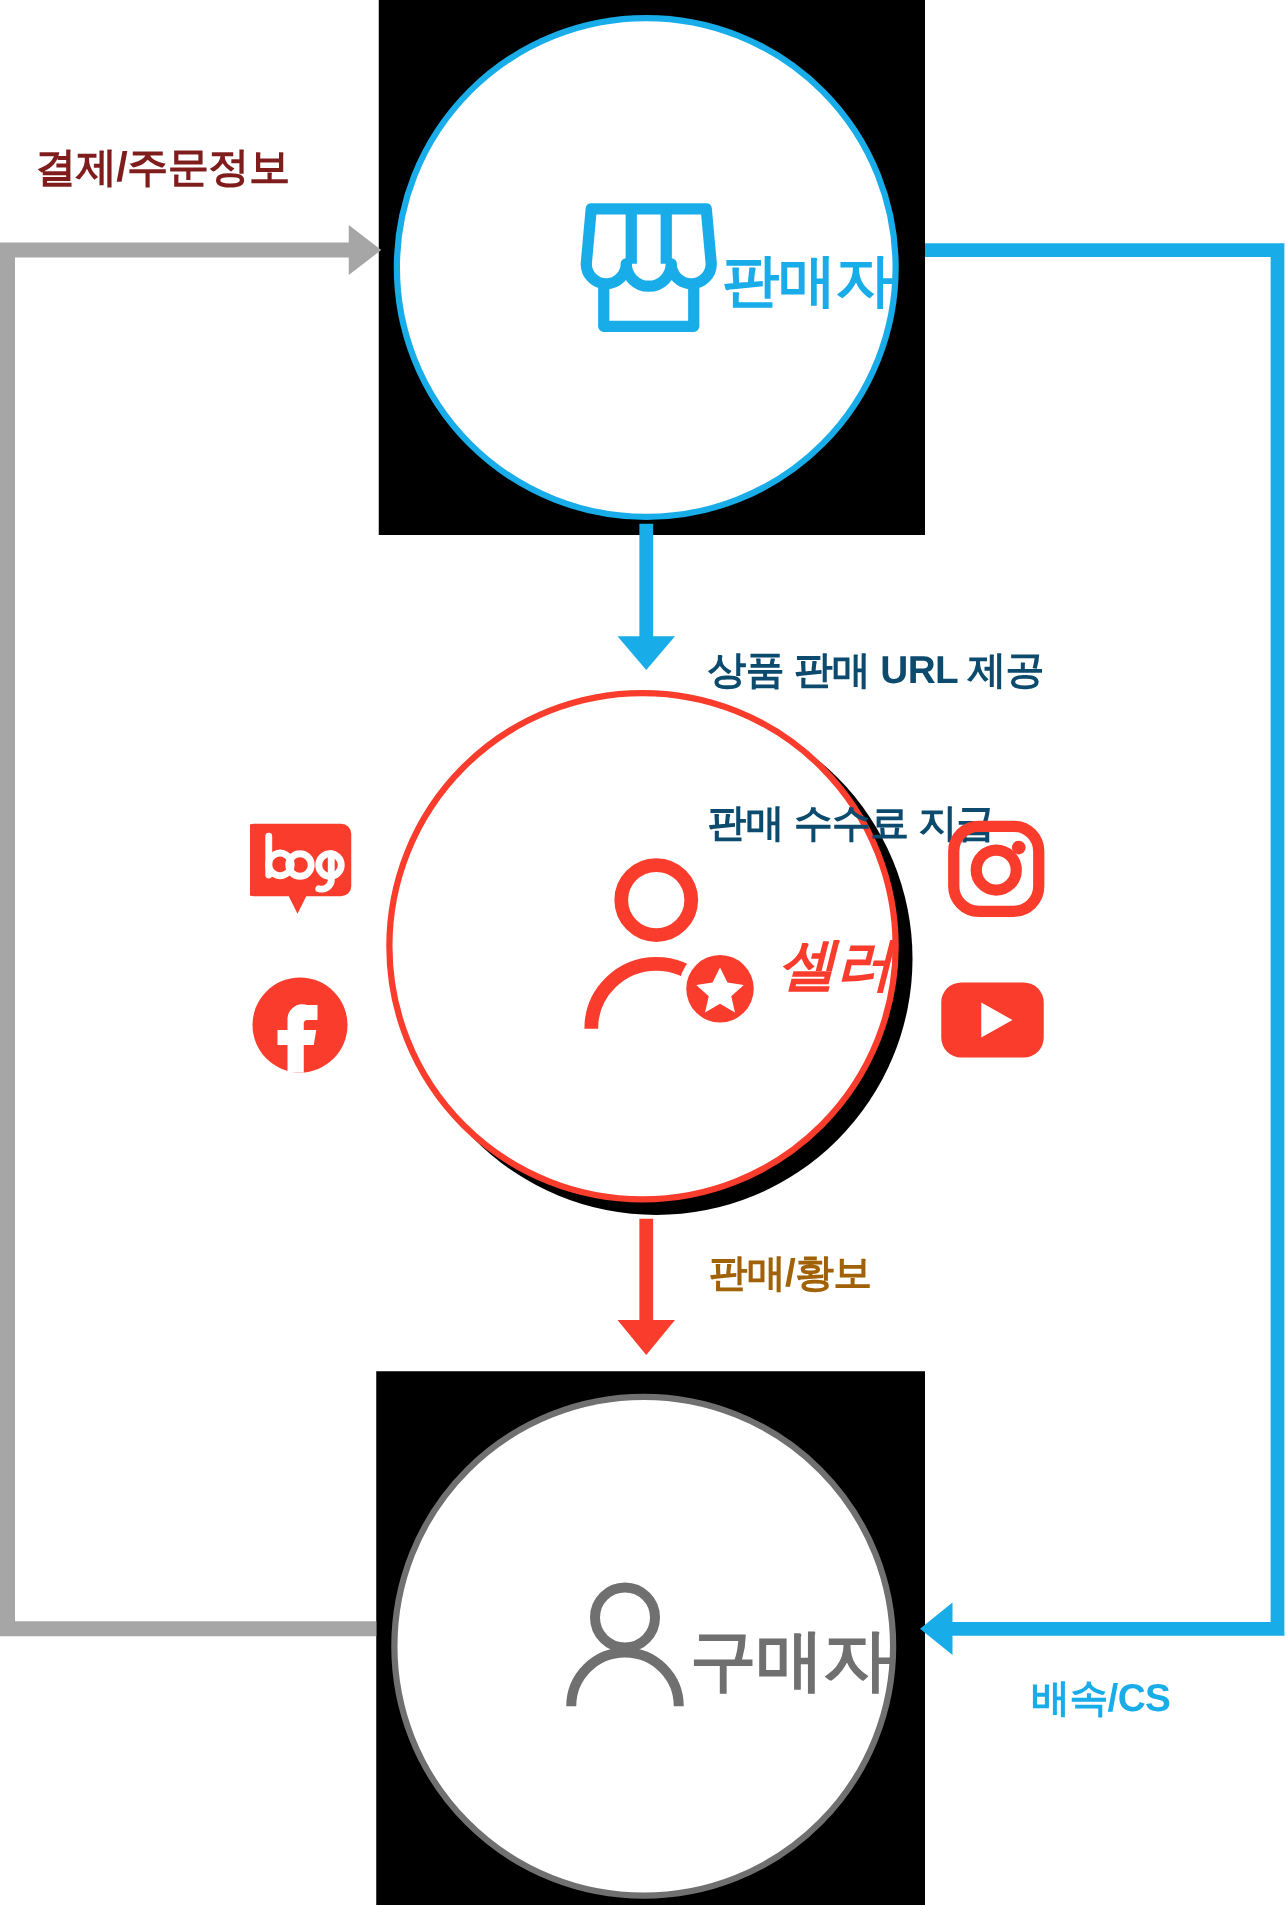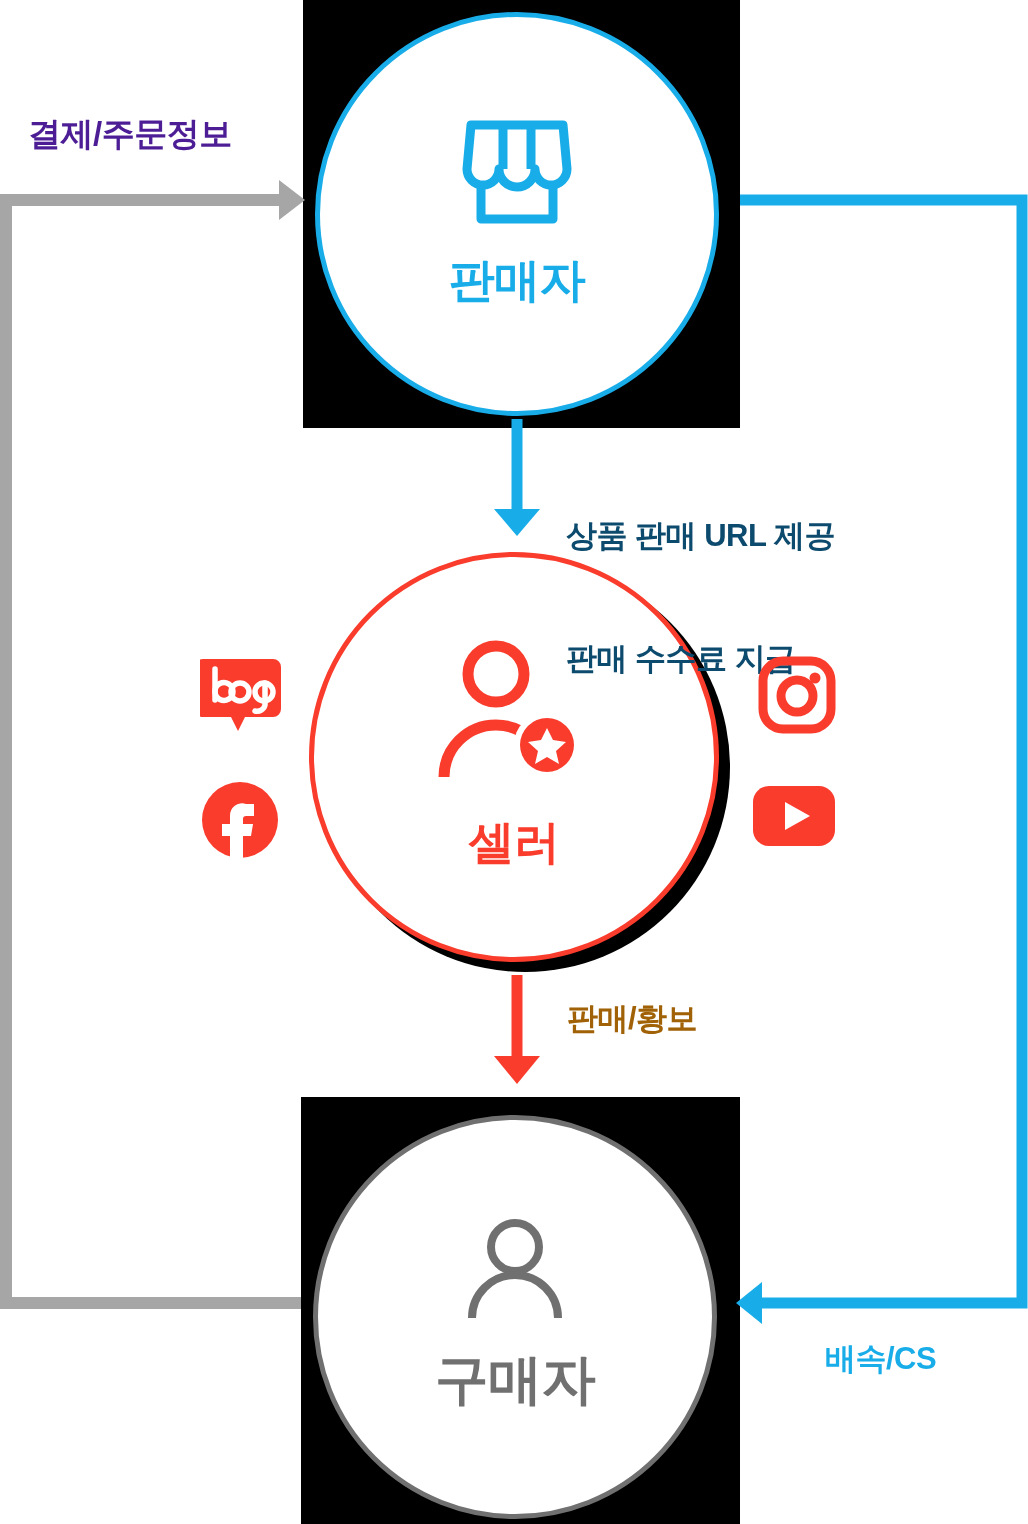--- a/index.html
+++ b/index.html
@@ -34,23 +34,23 @@
     height: 1524px;
   }
 
   
   .node {
     position: absolute;
     border-radius: 50%;
     background: #ffffff;
     box-sizing: border-box;
     display: flex;
-    flex-direction: column;
+    flex-direction: row;
     align-items: center;
-    justify-content: center;
+    justify-content: flex-end;
   }
   .node-label {
     font-weight: bold;
     letter-spacing: -0.5px;
     white-space: nowrap;
   }
 
   #node-seller {
     left: 315px; top: 12px;
     width: 404px; height: 404px;
@@ -66,20 +66,21 @@
     position: absolute;
     left: 320px; top: 562px;
     width: 410px; height: 410px;
     border-radius: 50%;
     background: #000000;
   }
   #node-celeb {
     left: 309px; top: 552px;
     width: 410px; height: 410px;
     border: 5px solid #fa3c2d;
+    font-style: italic;
   }
   #node-celeb .node-label {
     color: #fa3c2d;
     font-size: 46px;
     margin-top: 30px;
   }
 
   #node-buyer {
     left: 313px; top: 1115px;
     width: 404px; height: 404px;
@@ -95,21 +96,21 @@
 
   
   .edge-label {
     position: absolute;
     font-weight: bold;
     white-space: pre;
     letter-spacing: -0.5px;
   }
   #label-payment {
     left: 28px; top: 112px;
-    color: #4c1d95;
+    color: #7f1d1d;
     font-size: 33px;
   }
   #label-url {
     left: 566px; top: 433px;
     color: #0c4a6e;
     font-size: 31px;
     line-height: 41px;
   }
   #label-promo {
     left: 567px; top: 998px;

